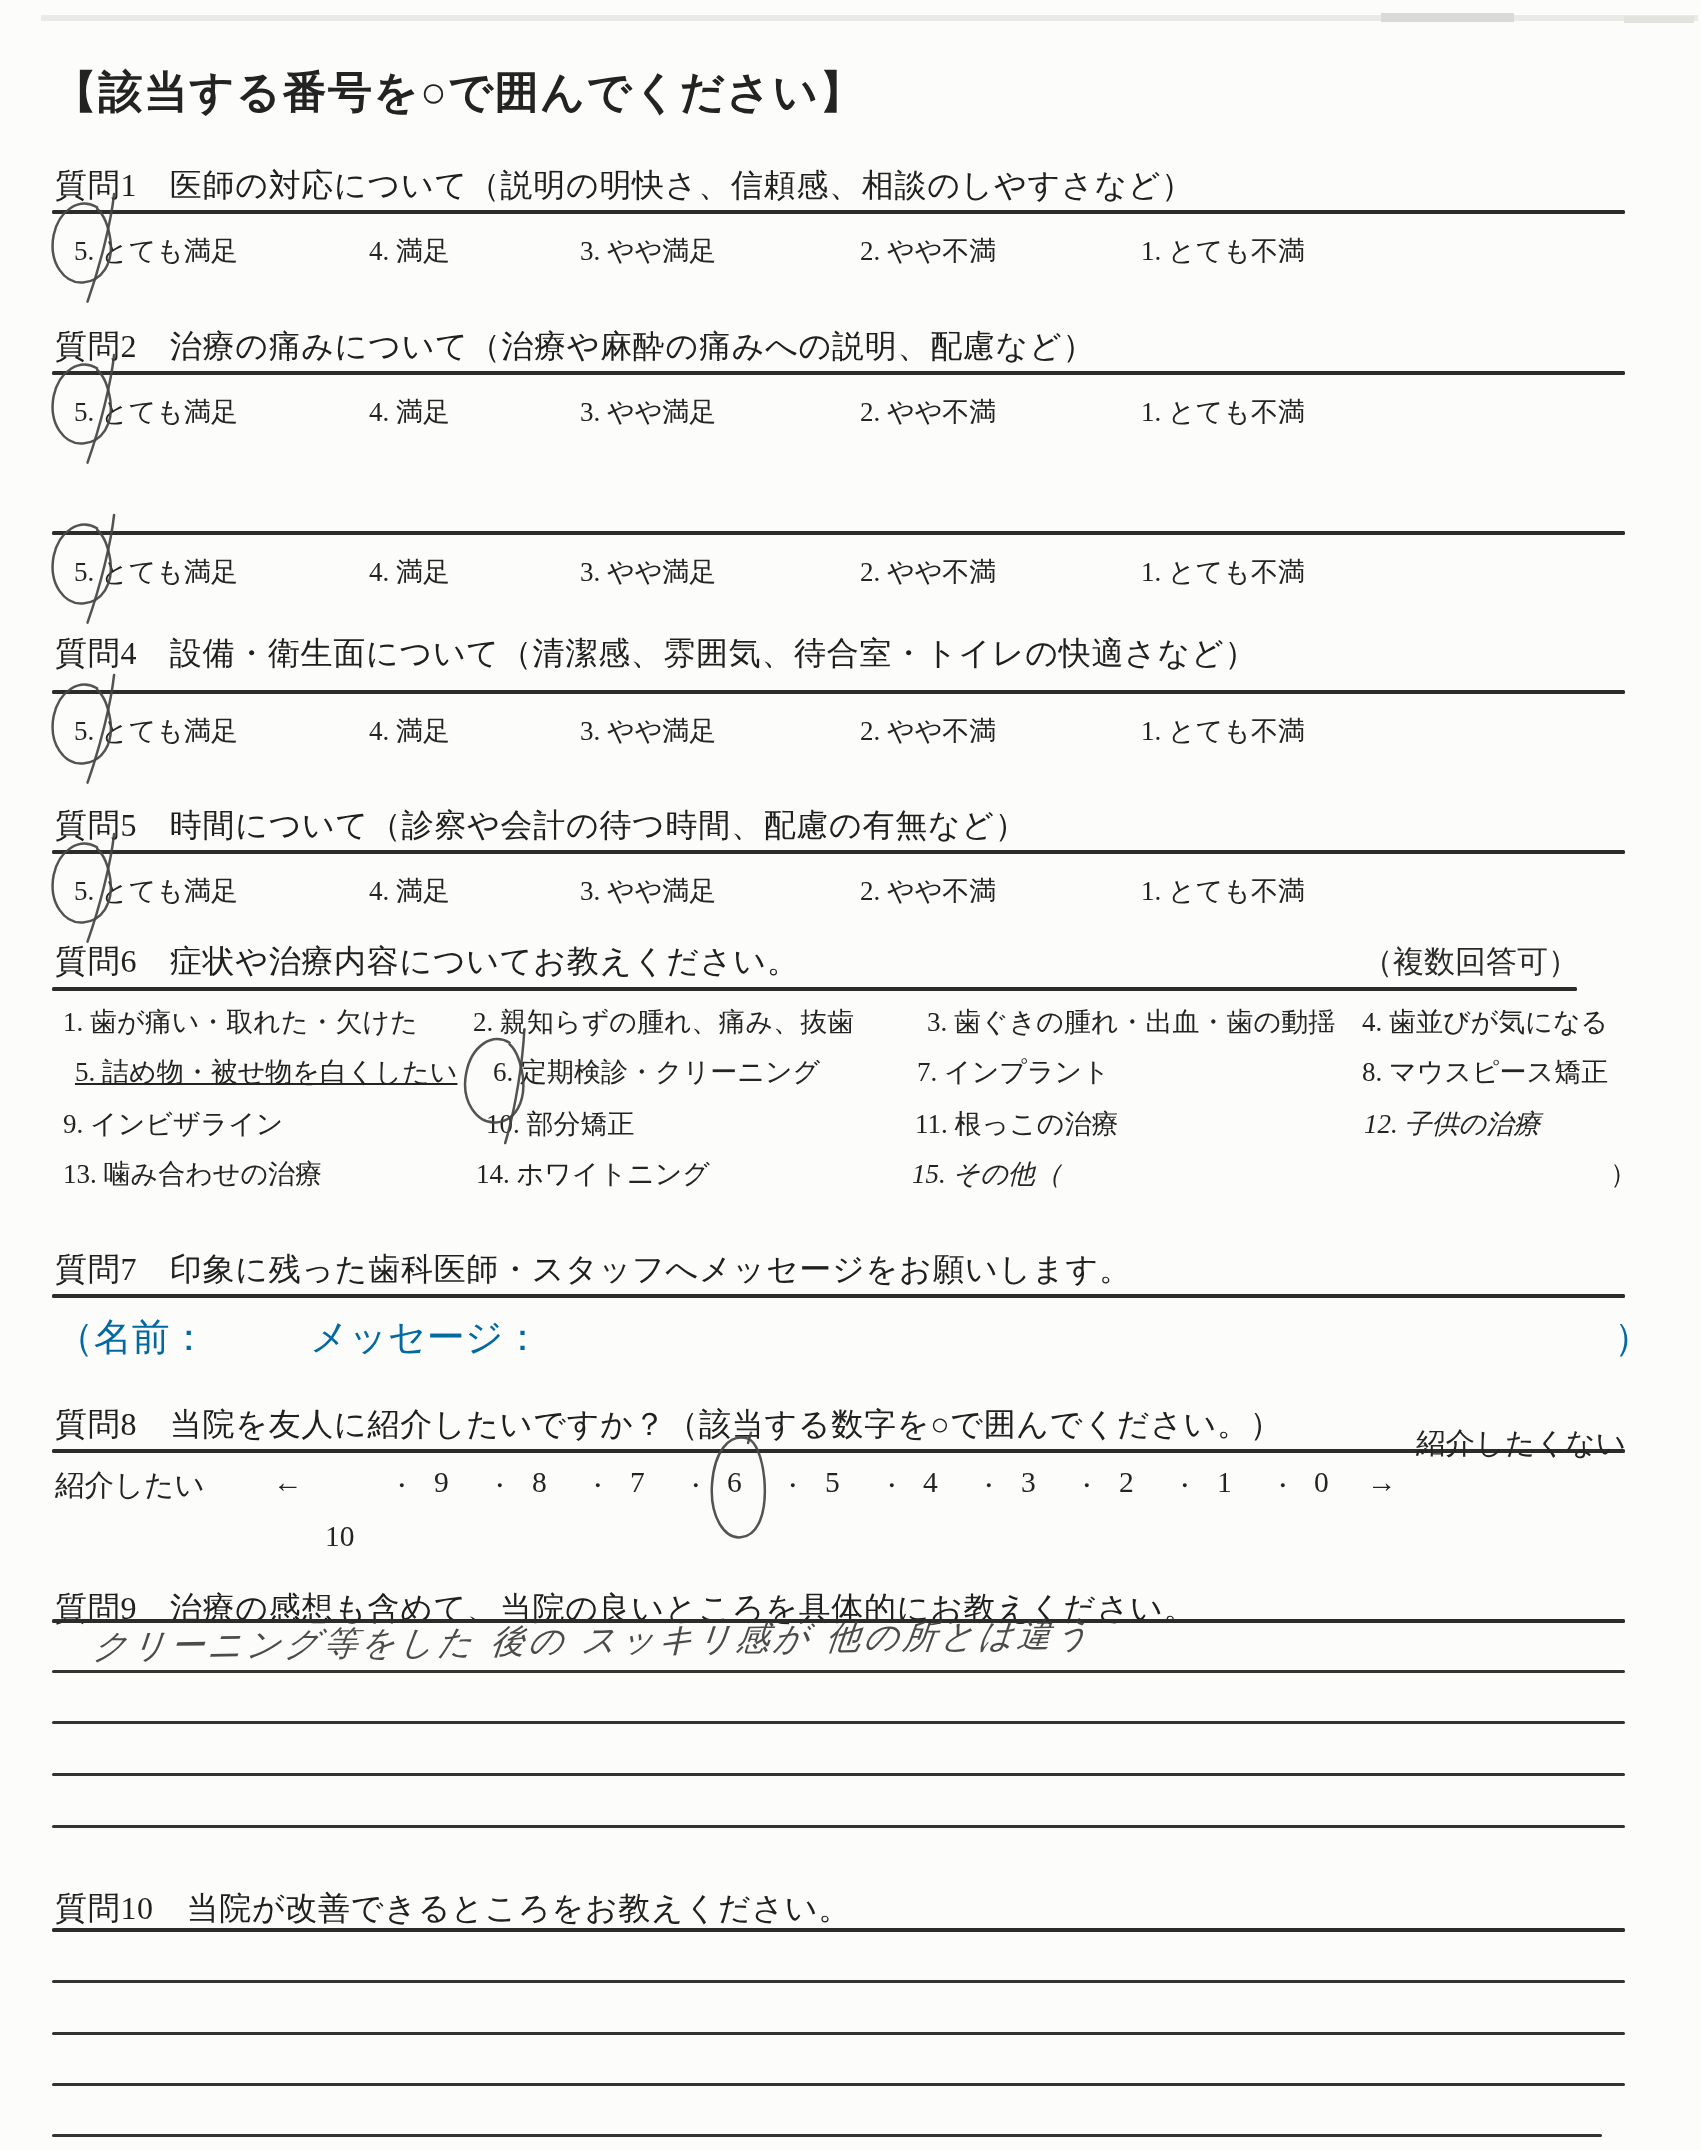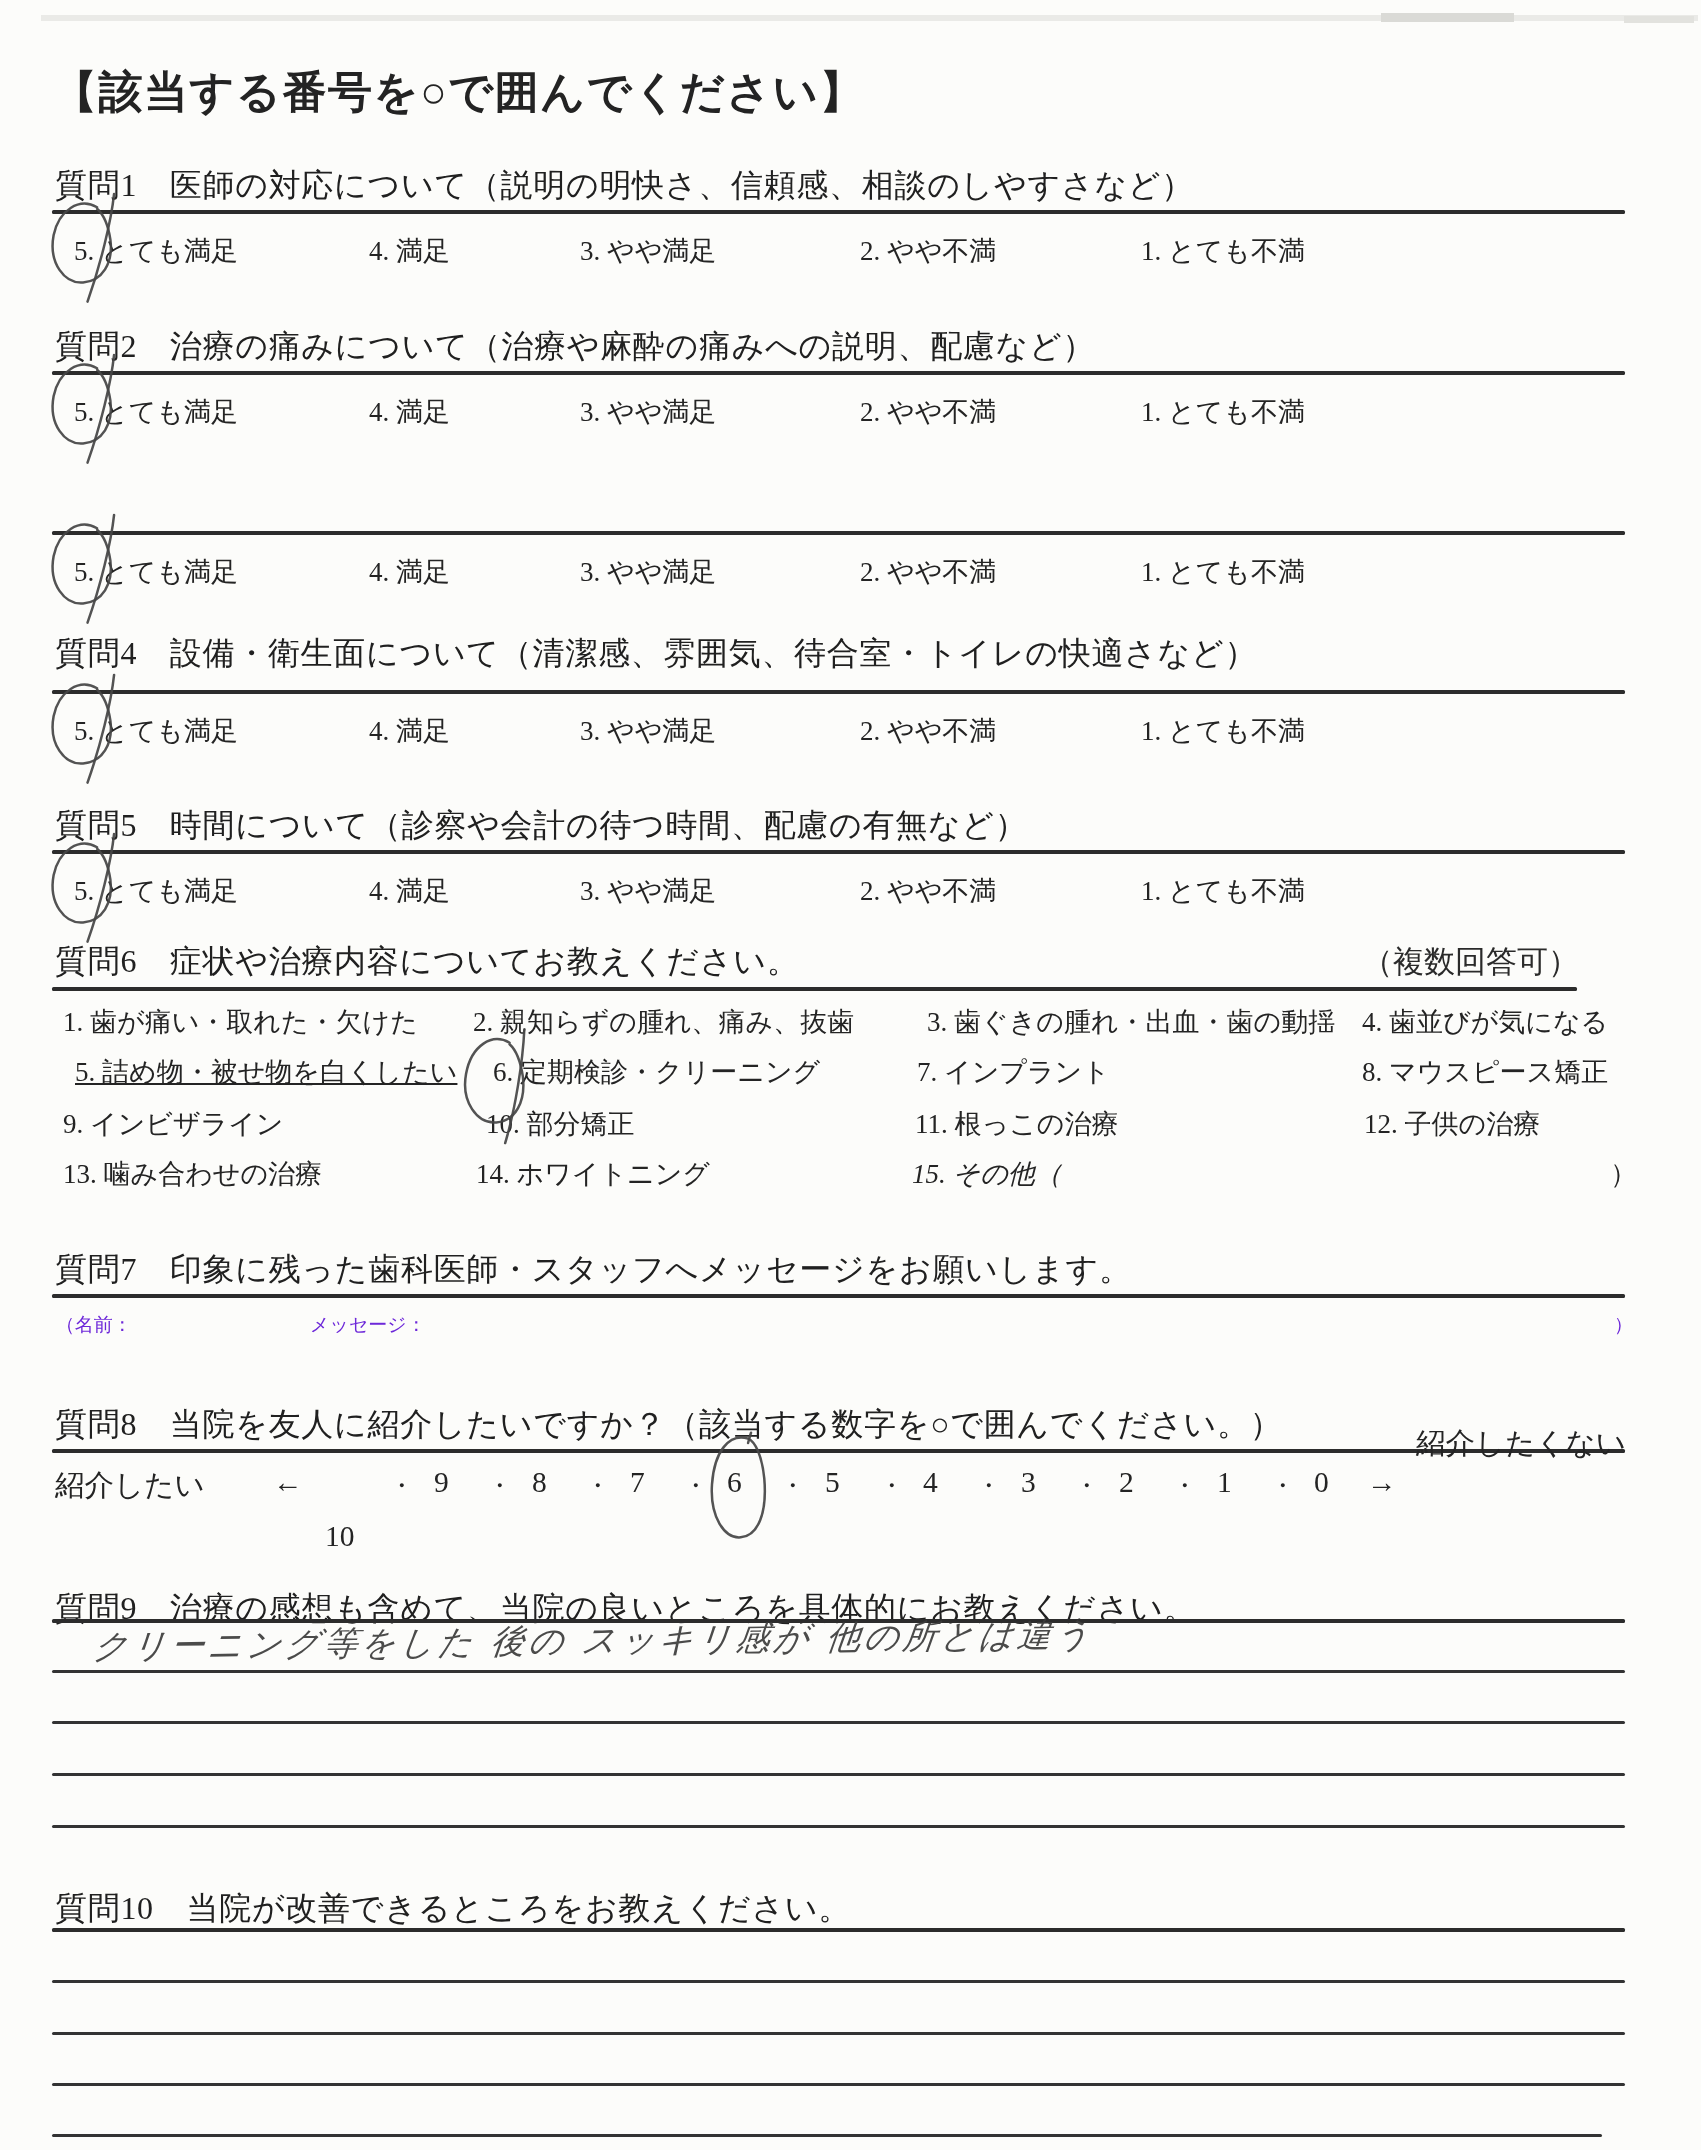--- a/index.html
+++ b/index.html
@@ -13,21 +13,21 @@
   .abs{position:absolute;white-space:nowrap;}
   .title{font-size:44px;font-weight:bold;letter-spacing:1.5px;color:#232323;}
   .qh{font-size:32px;letter-spacing:0.7px;color:#202020;}
   .note{font-size:31px;color:#2a2a2a;}
   .rule{position:absolute;background:#2c2c2c;border-radius:1.5px;}
   .rule.heavy{height:4.4px;}
   .rule.mid{height:3.7px;}
   .rule.thin{height:3px;background:#333;}
   .opt{font-size:27px;color:#242424;}
   .q6i{font-size:27px;color:#242424;}
-  .q7t{font-size:19px;color:#6d28d9;}
+  .q7t{font-size:38px;color:#0369a1;}
   .q8t{font-size:29.5px;color:#242424;}
   .num{font-size:29.5px;color:#242424;}
   .dot{font-size:25px;color:#242424;}
   .hand{
     font-family:"DejaVu Sans","Liberation Sans",sans-serif;
     font-style:italic;font-size:34px;letter-spacing:3.7px;color:#3c3c3c;
     transform:rotate(-0.7deg) skewX(-7deg);transform-origin:left top;opacity:.92;
   }
   .circ{position:absolute;pointer-events:none;}
   .circ path{fill:none;stroke:#464646;stroke-width:3.4;stroke-linecap:round;opacity:.93;}
@@ -113,21 +113,21 @@
   <div class="abs q6i" style="left:1362px;top:1004px;">4. 歯並びが気になる</div>
 
   <div class="abs q6i" style="left:75px;top:1054px;text-decoration:underline;">5. 詰め物・被せ物を白くしたい</div>
   <div class="abs q6i" style="left:493px;top:1054px;">6. 定期検診・クリーニング</div>
   <div class="abs q6i" style="left:917px;top:1054px;">7. インプラント</div>
   <div class="abs q6i" style="left:1362px;top:1054px;">8. マウスピース矯正</div>
 
   <div class="abs q6i" style="left:63px;top:1106px;">9. インビザライン</div>
   <div class="abs q6i" style="left:486px;top:1106px;">10. 部分矯正</div>
   <div class="abs q6i" style="left:915px;top:1106px;">11. 根っこの治療</div>
-  <div class="abs q6i" style="left:1364px;top:1106px;">12. 子供の治療</div>
+  <div class="abs q6i" style="left:1364px;top:1106px;font-style:italic;">12. 子供の治療</div>
 
   <div class="abs q6i" style="left:63px;top:1156px;">13. 噛み合わせの治療</div>
   <div class="abs q6i" style="left:476px;top:1156px;">14. ホワイトニング</div>
   <div class="abs q6i" style="left:912px;top:1156px;font-style:italic;">15. その他（</div>
   <div class="abs q6i" style="left:1610px;top:1156px;">）</div>
 
   <svg class="circ" style="left:452px;top:1028px;" width="96" height="118" viewBox="0 0 130 160">
     <path d="M78 20 C54 6 26 24 19 62 C12 100 34 130 60 128 C86 126 100 100 96 66 C93 46 87 30 78 22"></path>
     <path d="M98 2 C96 44 86 110 72 156"></path>
   </svg>

